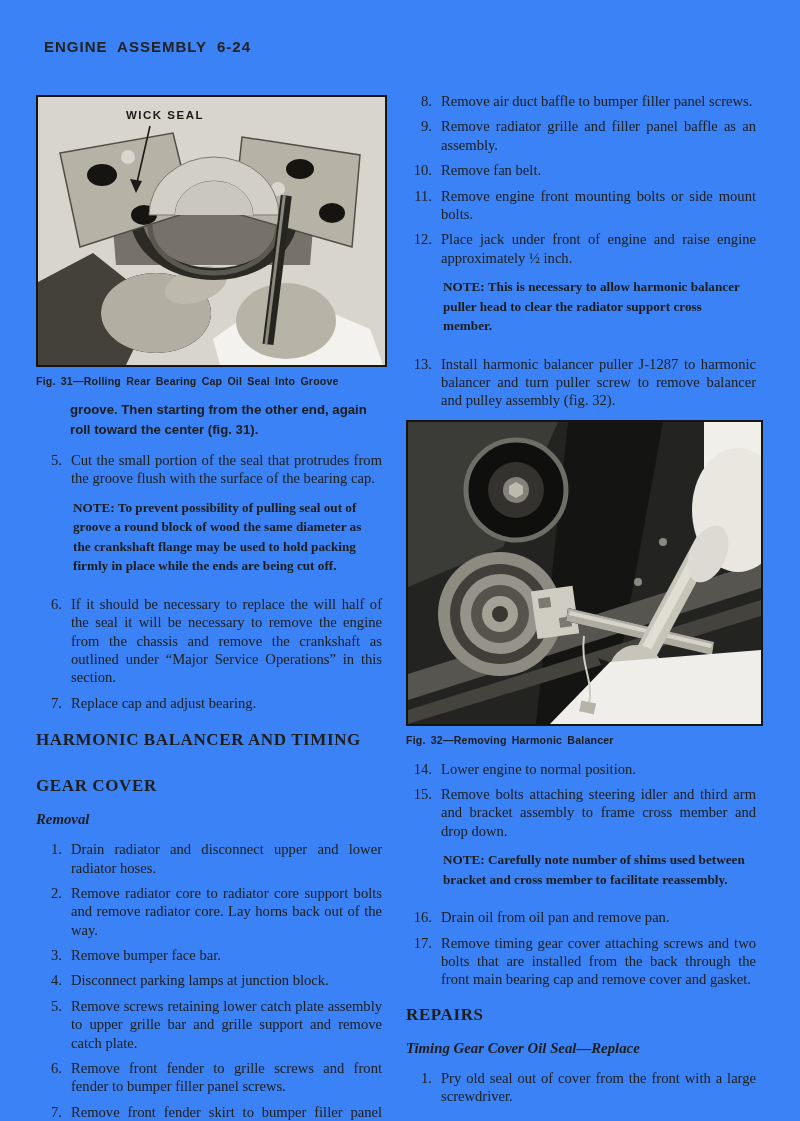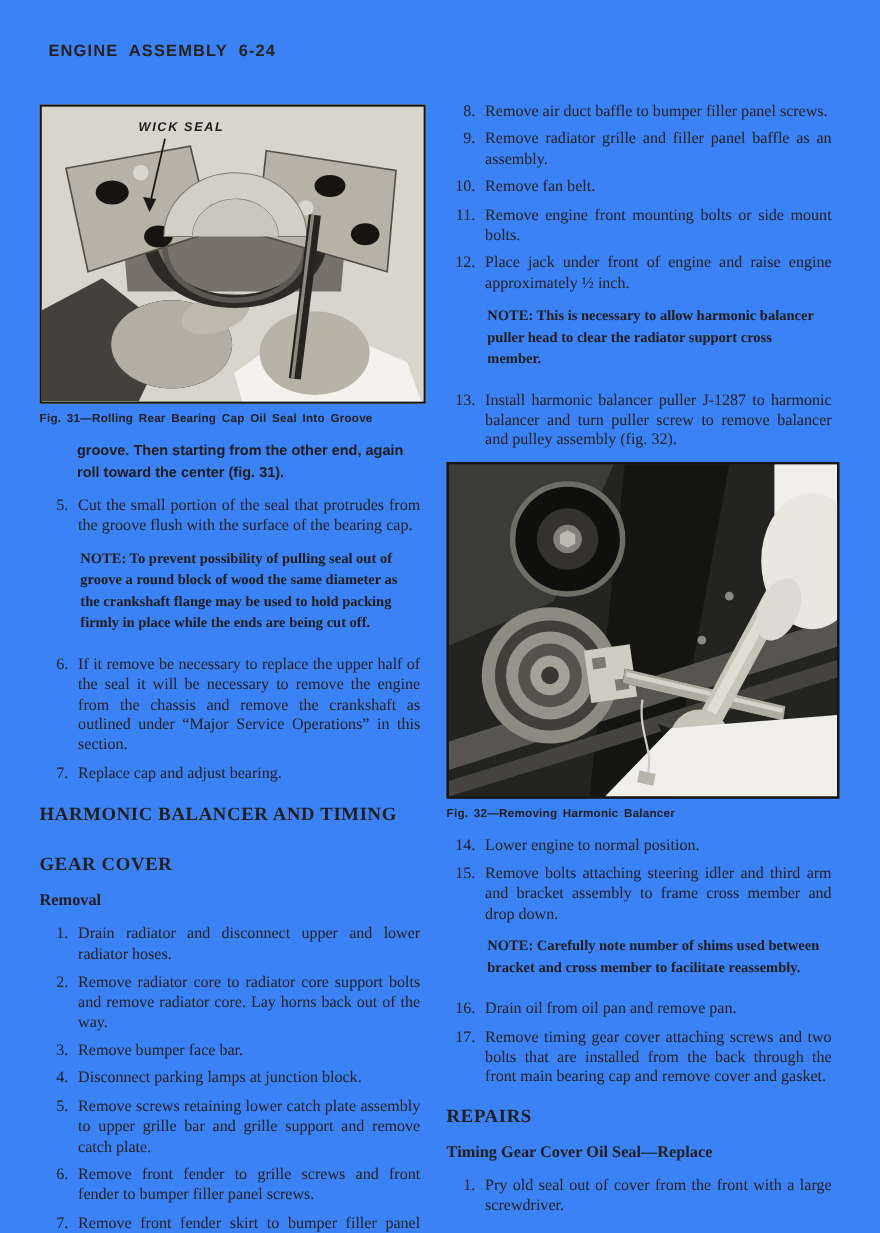--- a/index.html
+++ b/index.html
@@ -63,35 +63,35 @@
   }
   .step-note:empty { display:none; margin:0; }
   .sec-heading {
     font-weight:bold; font-size:17px;
     letter-spacing:.6px; color:#1f1e1a;
     margin-top:18px;
   }
   .sec-heading.line2 { margin-top:26px; }
   .sub-heading {
     font-weight:bold; font-size:14.8px;
-    color:#1f1e1a; margin:15px 0 11px;
+    color:#1f1e1a; margin:15px 0 11px;font-style:italic;
   }
   .col-right .figure { margin-top:10px; }
   .col-right .steps-after-fig { margin-top:14px; }
 </style>
 </head>
 <body>
 
 <div class="page">
 
   <div class="page-header">ENGINE ASSEMBLY 6-24</div>
 
   <div class="col col-left">
 
-    <div class="figure" style="width:351px;height:272px;font-style:italic;">
+    <div class="figure" style="width:351px;height:272px;">
       <svg width="347" height="268" viewBox="0 0 347 268">
         <rect x="0" y="0" width="347" height="268" fill="#d8d5cd"></rect>
 
         <path d="M0,185 L55,156 L118,206 L88,268 L0,268 Z" fill="#43413a"></path>
         <ellipse cx="118" cy="216" rx="55" ry="40" fill="#b2ae a2"></ellipse>
         <ellipse cx="118" cy="216" rx="55" ry="40" fill="#b2aea2"></ellipse>
         <ellipse cx="158" cy="188" rx="32" ry="17" fill="#bdb9ad" transform="rotate(-18 158 188)"></ellipse>
         <path d="M175,242 L242,194 L332,232 L345,268 L182,268 Z" fill="#f3f2ee"></path>
         <ellipse cx="248" cy="224" rx="50" ry="38" fill="#b7b3a7"></ellipse>
 
@@ -131,21 +131,21 @@
     <div class="step">
           <div class="step-num">5.</div>
           <div class="step-body">
             <div class="step-text">Cut the small portion of the seal that protrudes from the groove flush with the surface of the bearing cap.</div>
             <div class="step-note">NOTE: To prevent possibility of pulling seal out of groove a round block of wood the same diameter as the crankshaft flange may be used to hold packing firmly in place while the ends are being cut off.</div>
           </div>
         </div>
         <div class="step">
           <div class="step-num">6.</div>
           <div class="step-body">
-            <div class="step-text">If it remove be necessary to replace the upper half of the seal it will be necessary to remove the engine from the chassis and remove the crankshaft as outlined under “Major Service Operations” in this section.</div>
+            <div class="step-text">If it should be necessary to replace the will half of the seal it will be necessary to remove the engine from the chassis and remove the crankshaft as outlined under “Major Service Operations” in this section.</div>
 
           </div>
         </div>
         <div class="step">
           <div class="step-num">7.</div>
           <div class="step-body">
             <div class="step-text">Replace cap and adjust bearing.</div>
 
           </div>
         </div>

